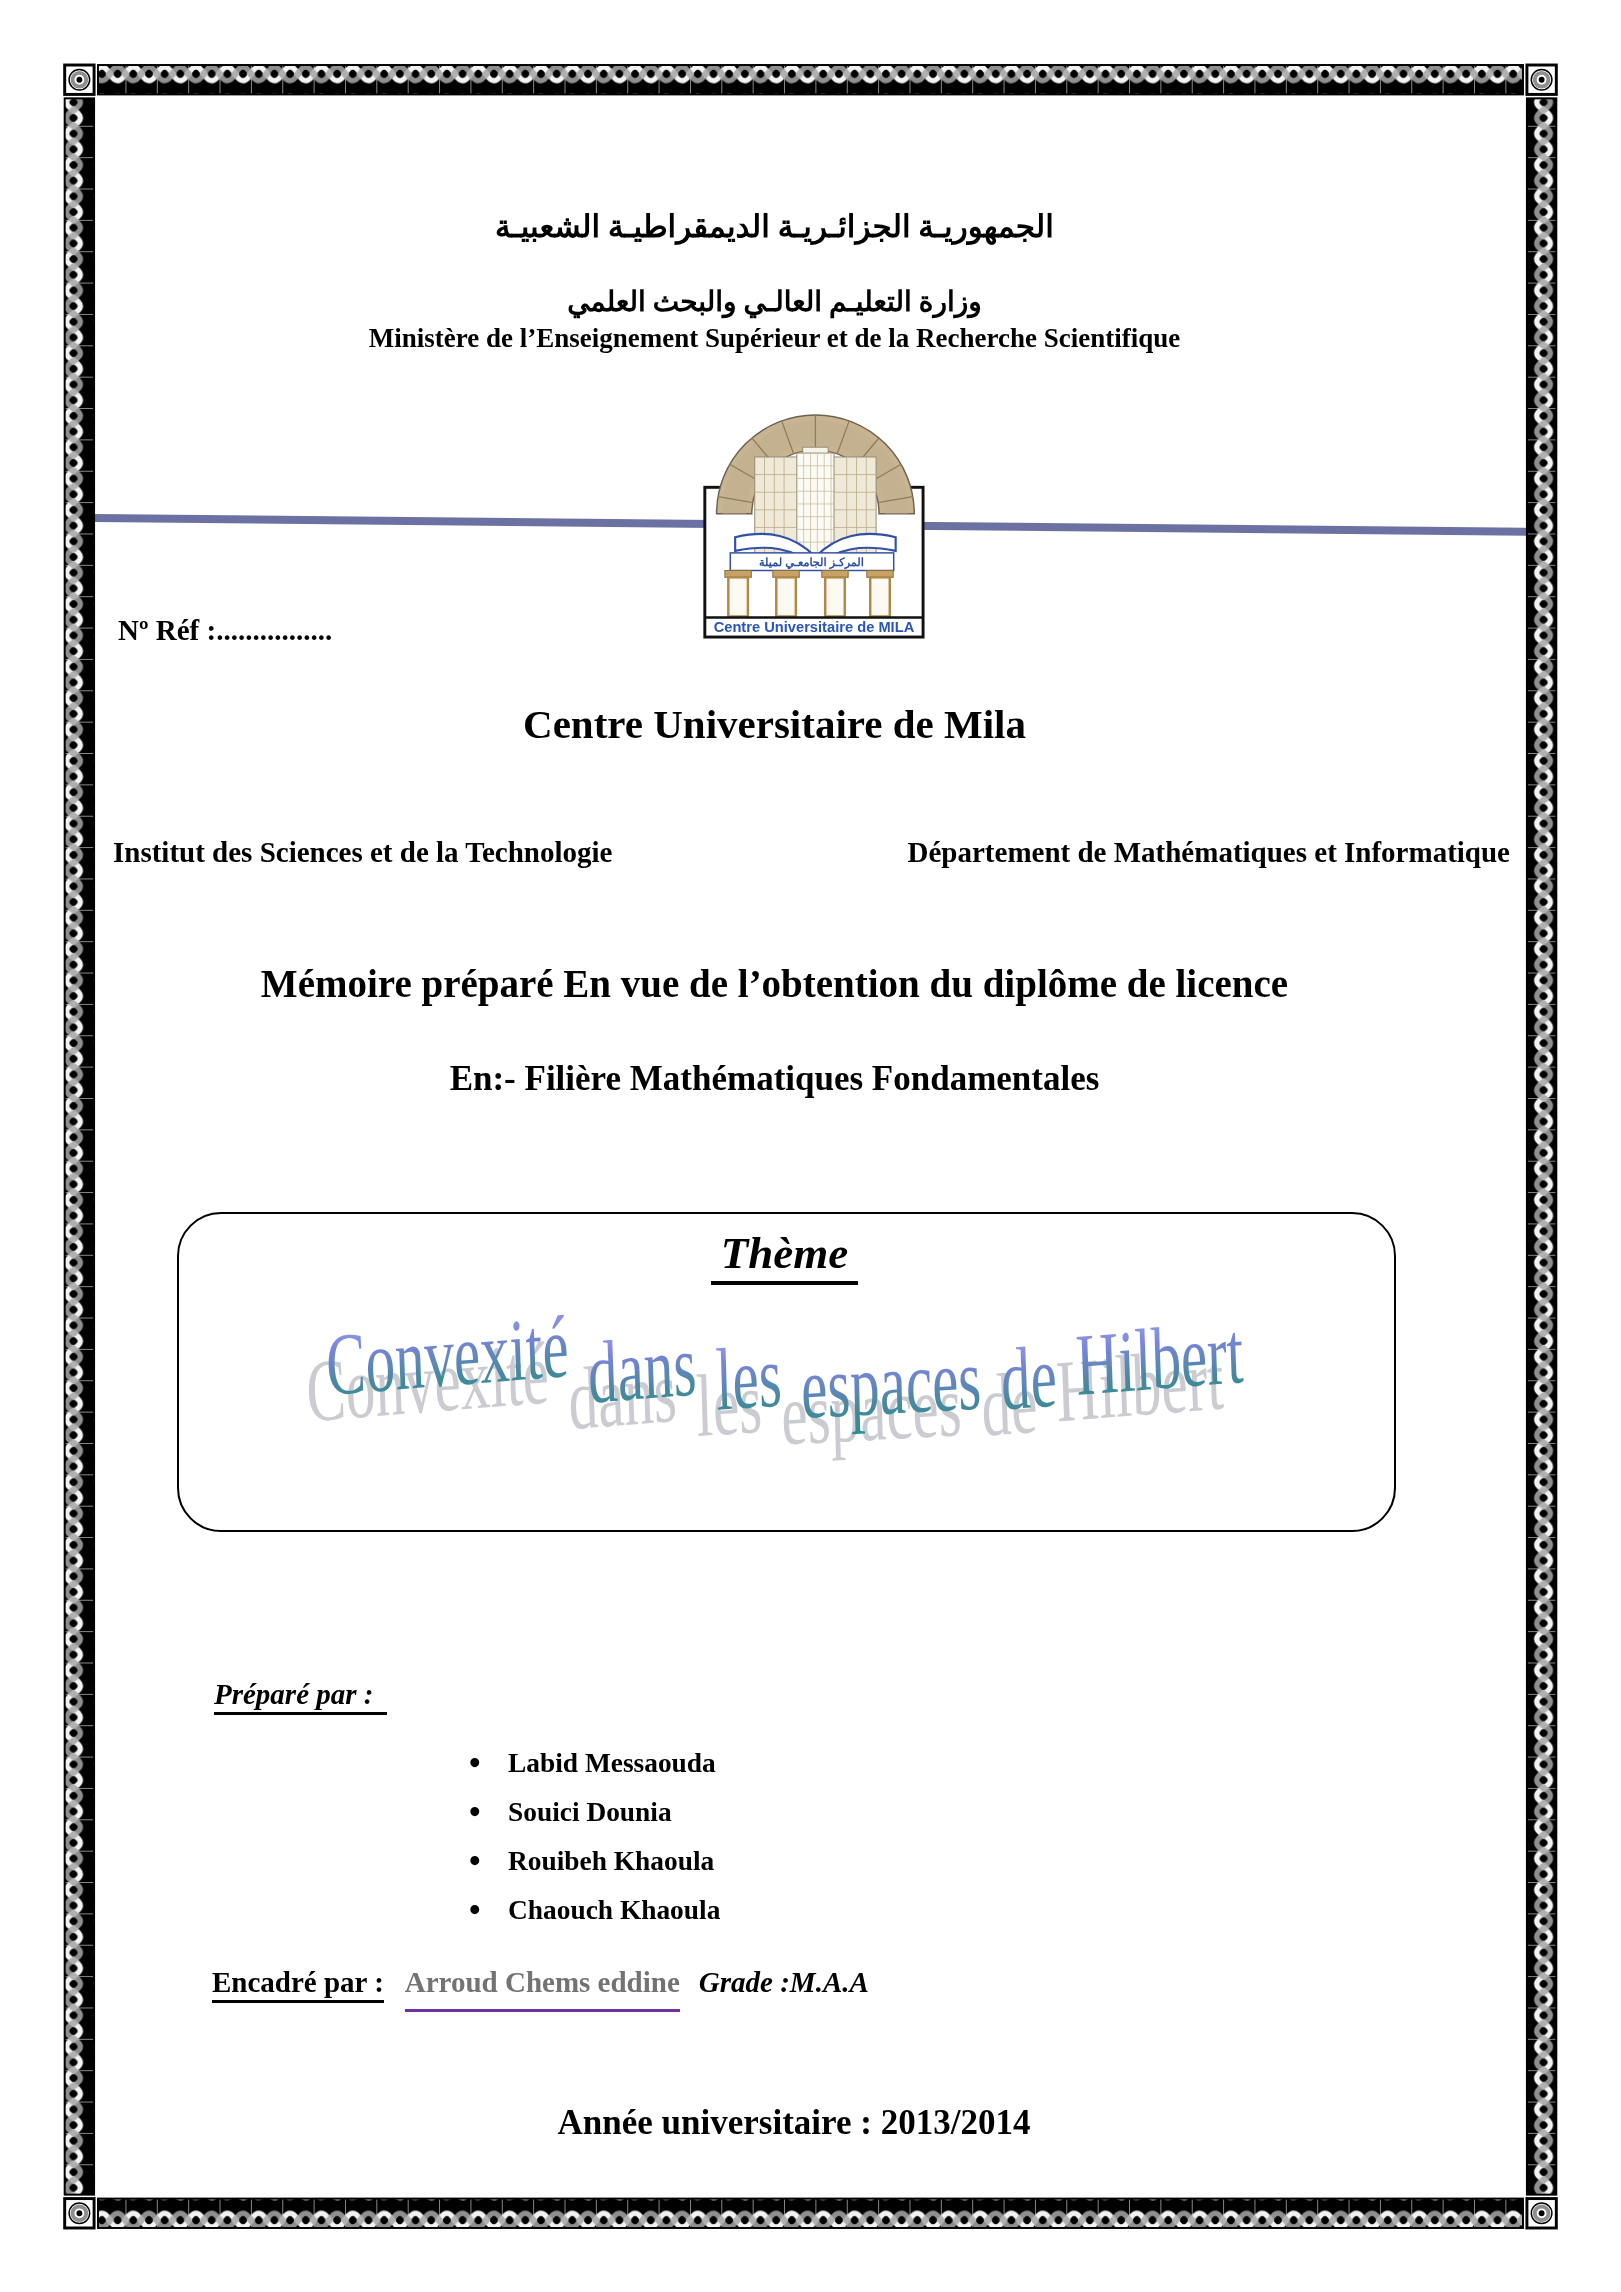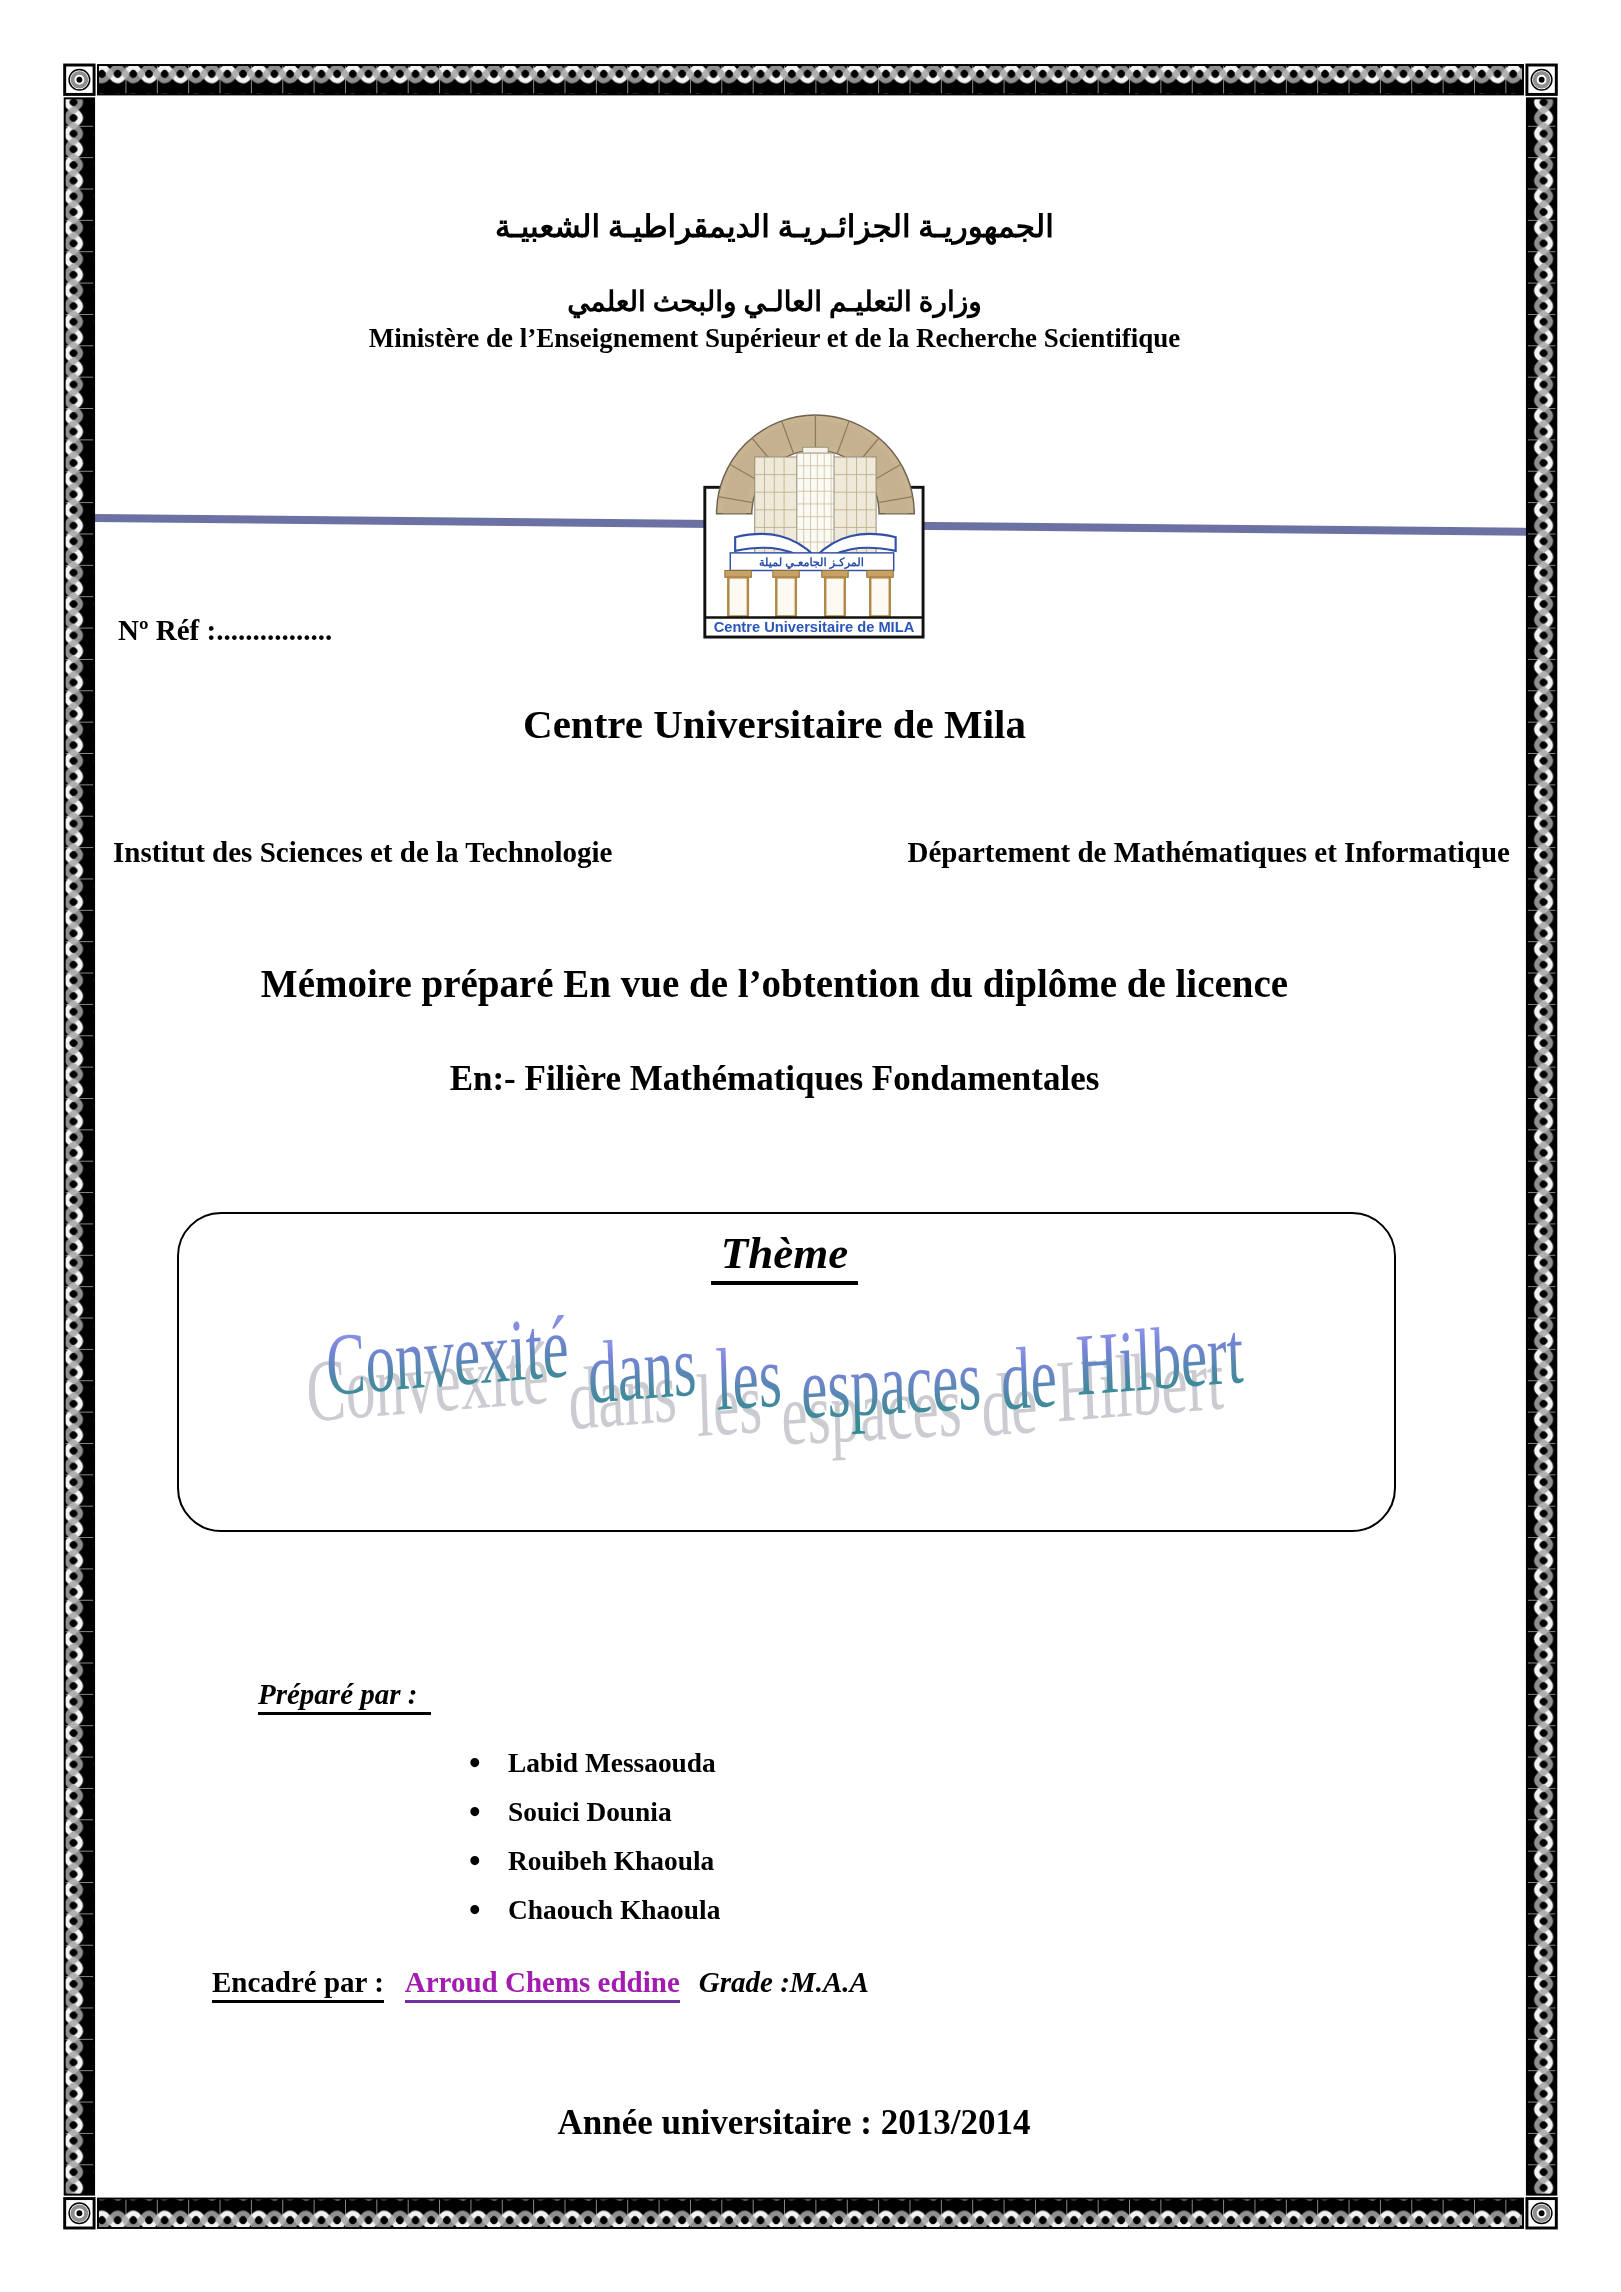--- a/index.html
+++ b/index.html
@@ -55,29 +55,29 @@
   .wa-w0{transform:rotate(-3deg);}
   .wa-w1{transform:translateY(8.8px) rotate(-3deg);}
   .wa-w2{transform:translateY(14.7px) rotate(-2.5deg);}
   .wa-w3{transform:translateY(18.6px) rotate(-2deg);}
   .wa-w4{transform:translateY(14.7px) rotate(-3deg);}
   .wa-w5{transform:translateY(2px) rotate(-3deg);}
 
   
   .prep-label{position:absolute;left:214px;top:1678px;font-size:29px;font-weight:bold;
               font-style:italic;z-index:2;}
-  .prep-label span{border-bottom:3.9px solid #000;padding-bottom:2px;padding-right:13.7px;margin-left:44px;}
+  .prep-label span{border-bottom:3.9px solid #000;padding-bottom:2px;padding-right:13.7px;}
   .names{position:absolute;left:508px;top:1739px;margin:0;padding:0;list-style:none;z-index:2;}
   .names li{position:relative;font-size:27.4px;font-weight:bold;line-height:49px;}
   .names li::before{content:"\2022";position:absolute;left:-39px;font-size:33px;}
 
   
   .superv{position:absolute;left:212px;top:1966px;font-size:29px;font-weight:bold;z-index:2;}
   .superv .lbl{border-bottom:3.9px solid #000;padding-bottom:2px;}
-  .superv .name{color:#a21caf;border-bottom:3.9px solid #7030A0;padding-bottom:2px;margin-left:13.7px;}
+  .superv .name{color:#737373;border-bottom:3.9px solid #7030A0;padding-bottom:11px;margin-left:13.7px;}
   .superv .grade{font-style:italic;margin-left:11.8px;}
 
   
   .year-row{position:absolute;left:0;top:2103px;width:1588px;text-align:center;
             font-size:35px;font-weight:bold;z-index:2;}
 </style>
 </head>
 <body>
 
 <div class="page">

